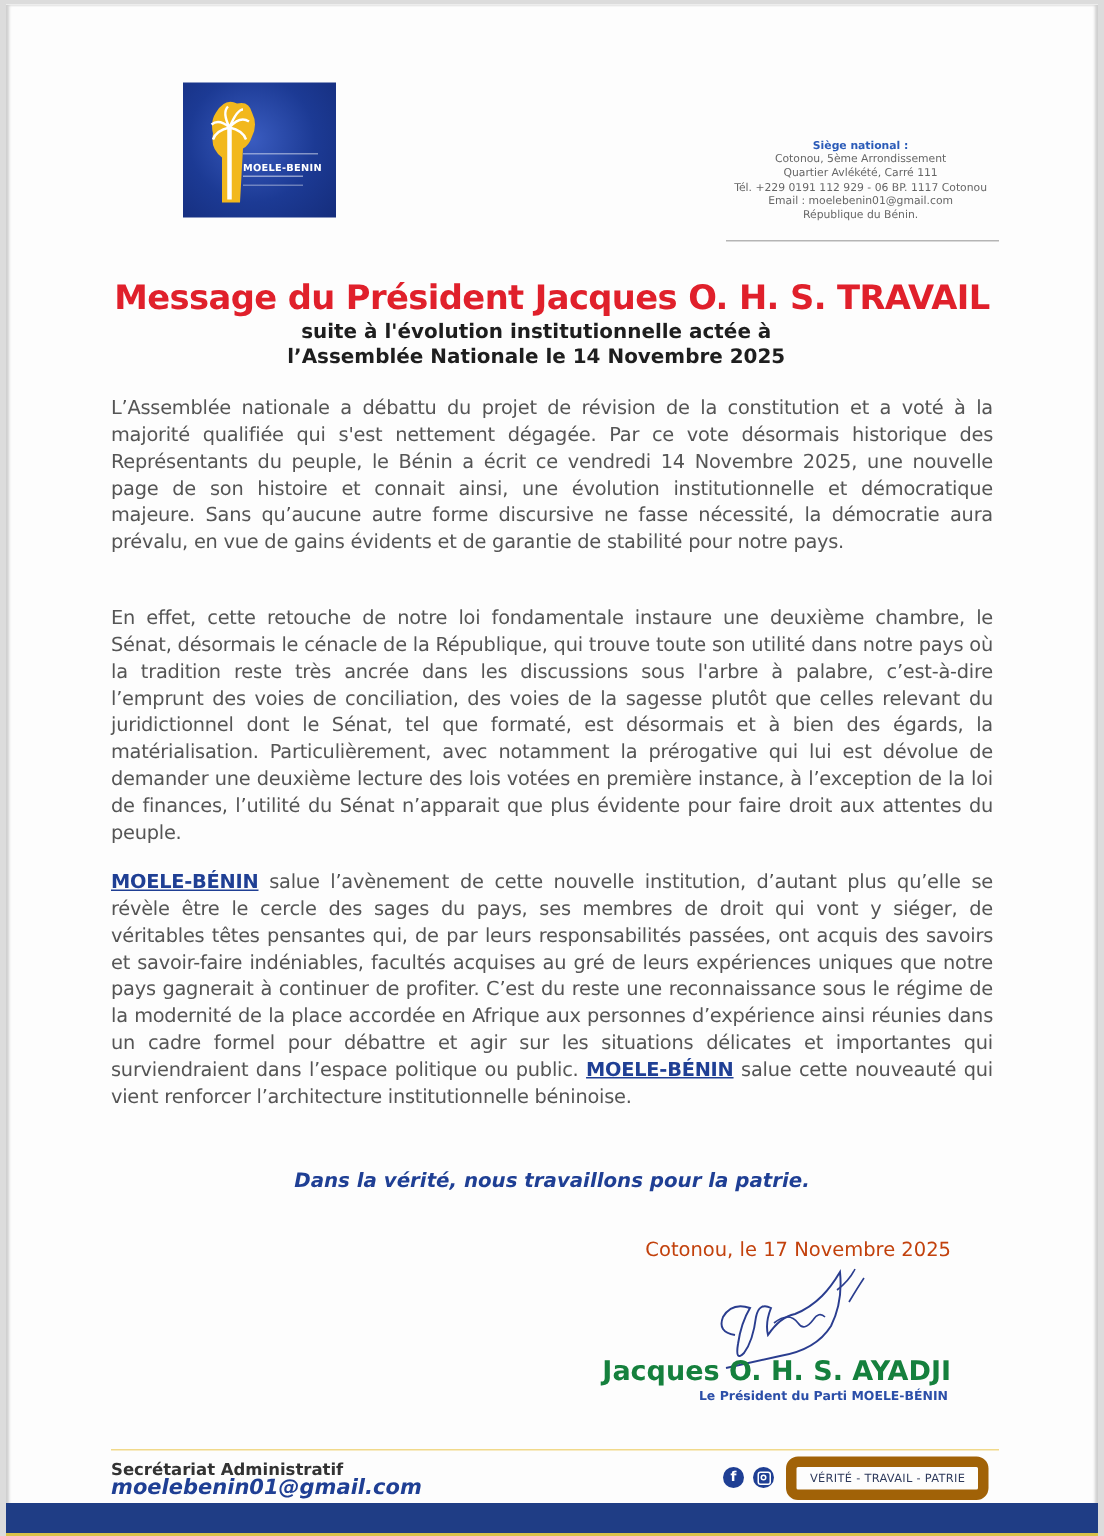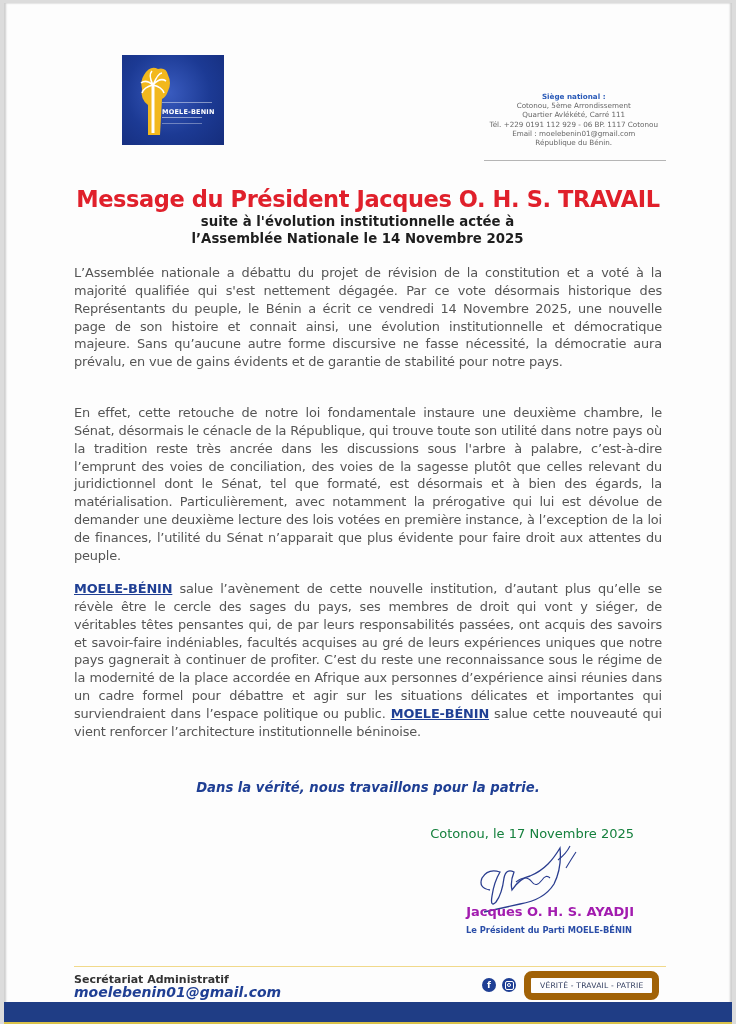--- a/index.html
+++ b/index.html
@@ -63,27 +63,27 @@
     .p2 { top: 404px; }
     .p3 { top: 580px; }
     .brand { color: #1f3f94; font-weight: bold; text-decoration: underline; }
     .motto {
       position: absolute; left: 0; top: 780px; width: 736px; text-align: center;
       color: #1f3f94; font-style: italic; font-weight: bold; font-size: 13.2px;
       font-family: "DejaVu Sans", sans-serif;
     }
     .date {
       position: absolute; right: 102px; top: 826px;
-      color: #15803d; font-size: 13px;
+      color: #c2410c; font-size: 13px;
       font-family: "DejaVu Sans", sans-serif;
     }
     .signature { position: absolute; left: 470px; top: 838px; width: 120px; height: 80px; }
     .signer {
       position: absolute; right: 102px; top: 904px;
-      color: #a21caf; font-weight: bold; font-size: 13px;
+      color: #15803d; font-weight: bold; font-size: 18px;
       font-family: "DejaVu Sans", sans-serif;
     }
     .signer-role {
       position: absolute; right: 104px; top: 925px;
       color: #2b4ea8; font-weight: bold; font-size: 8.3px;
       font-family: "DejaVu Sans", sans-serif;
     }
     .foot-rule {
       position: absolute; left: 74px; top: 966px; width: 592px; height: 1px; background: #f1d98a;
     }

